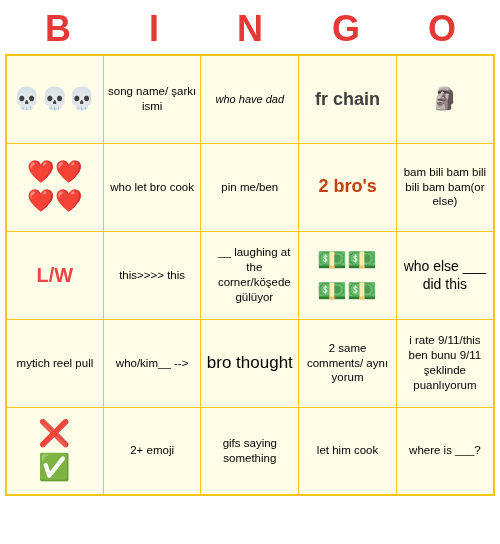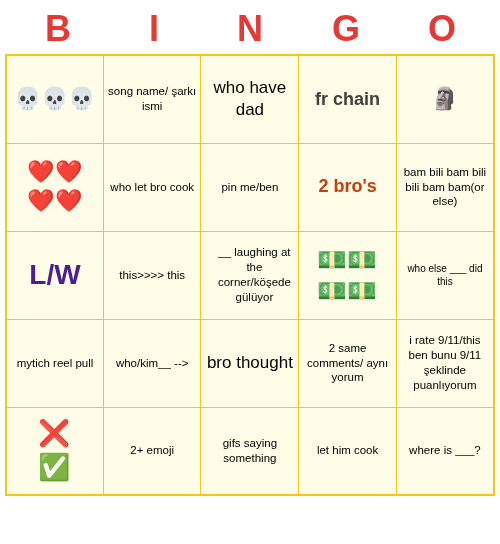--- a/index.html
+++ b/index.html
@@ -52,37 +52,37 @@
   <div class="bingo-letter">N</div>
   <div class="bingo-letter">G</div>
   <div class="bingo-letter">O</div>
 </div>
 
 <table class="bingo-table">
   <tbody id="bingo-body">
   <tr>
         <td style="font-size: 22px;">💀💀💀</td>
         <td style="font-size: 11.5px;">song name/ şarkı ismi</td>
-        <td style="font-size: 17px;">who have dad</td>
+        <td style="font-size: 11px; font-style: italic;">who have dad</td>
         <td><span style="font-size:18px;font-weight:bold;color:#404040;">fr chain</span></td>
         <td style="font-size: 22px;">🗿</td>
       </tr>
       <tr>
         <td style="font-size: 22px;">❤️❤️<br>❤️❤️</td>
         <td style="font-size: 11.5px;">who let bro cook</td>
         <td style="font-size: 11.5px;">pin me/ben</td>
         <td><span style="font-size:18px;font-weight:bold;color:#c2410c;">2 bro's</span></td>
         <td style="font-size: 11.5px;">bam bili bam bili bili bam bam(or else)</td>
       </tr>
       <tr>
-        <td><span style="font-size:28px;font-weight:bold;color:#4c1d95;">L/W</span></td>
+        <td><span style="font-size:20px;font-weight:bold;color:#ef4444;">L/W</span></td>
         <td style="font-size: 11.5px;">this&gt;&gt;&gt;&gt; this</td>
         <td style="font-size: 11.5px; padding-left: 12px;">__ laughing at the corner/köşede gülüyor</td>
         <td style="font-size: 24px;">💵💵<br>💵💵</td>
-        <td style="font-size: 10px;">who else ___ did this</td>
+        <td style="font-size: 14px;">who else ___ did this</td>
       </tr>
       <tr>
         <td style="font-size: 11.5px;">mytich reel pull</td>
         <td style="font-size: 11.5px;">who/kim__ --&gt;</td>
         <td style="font-size: 17px; margin-left: 8px;">bro thought</td>
         <td style="font-size: 11.5px;">2 same comments/ aynı yorum</td>
         <td style="font-size: 11.5px;">i rate 9/11/this ben bunu 9/11 şeklinde puanlıyorum</td>
       </tr>
       <tr>
         <td style="font-size: 26px;">❌<br>✅</td>

